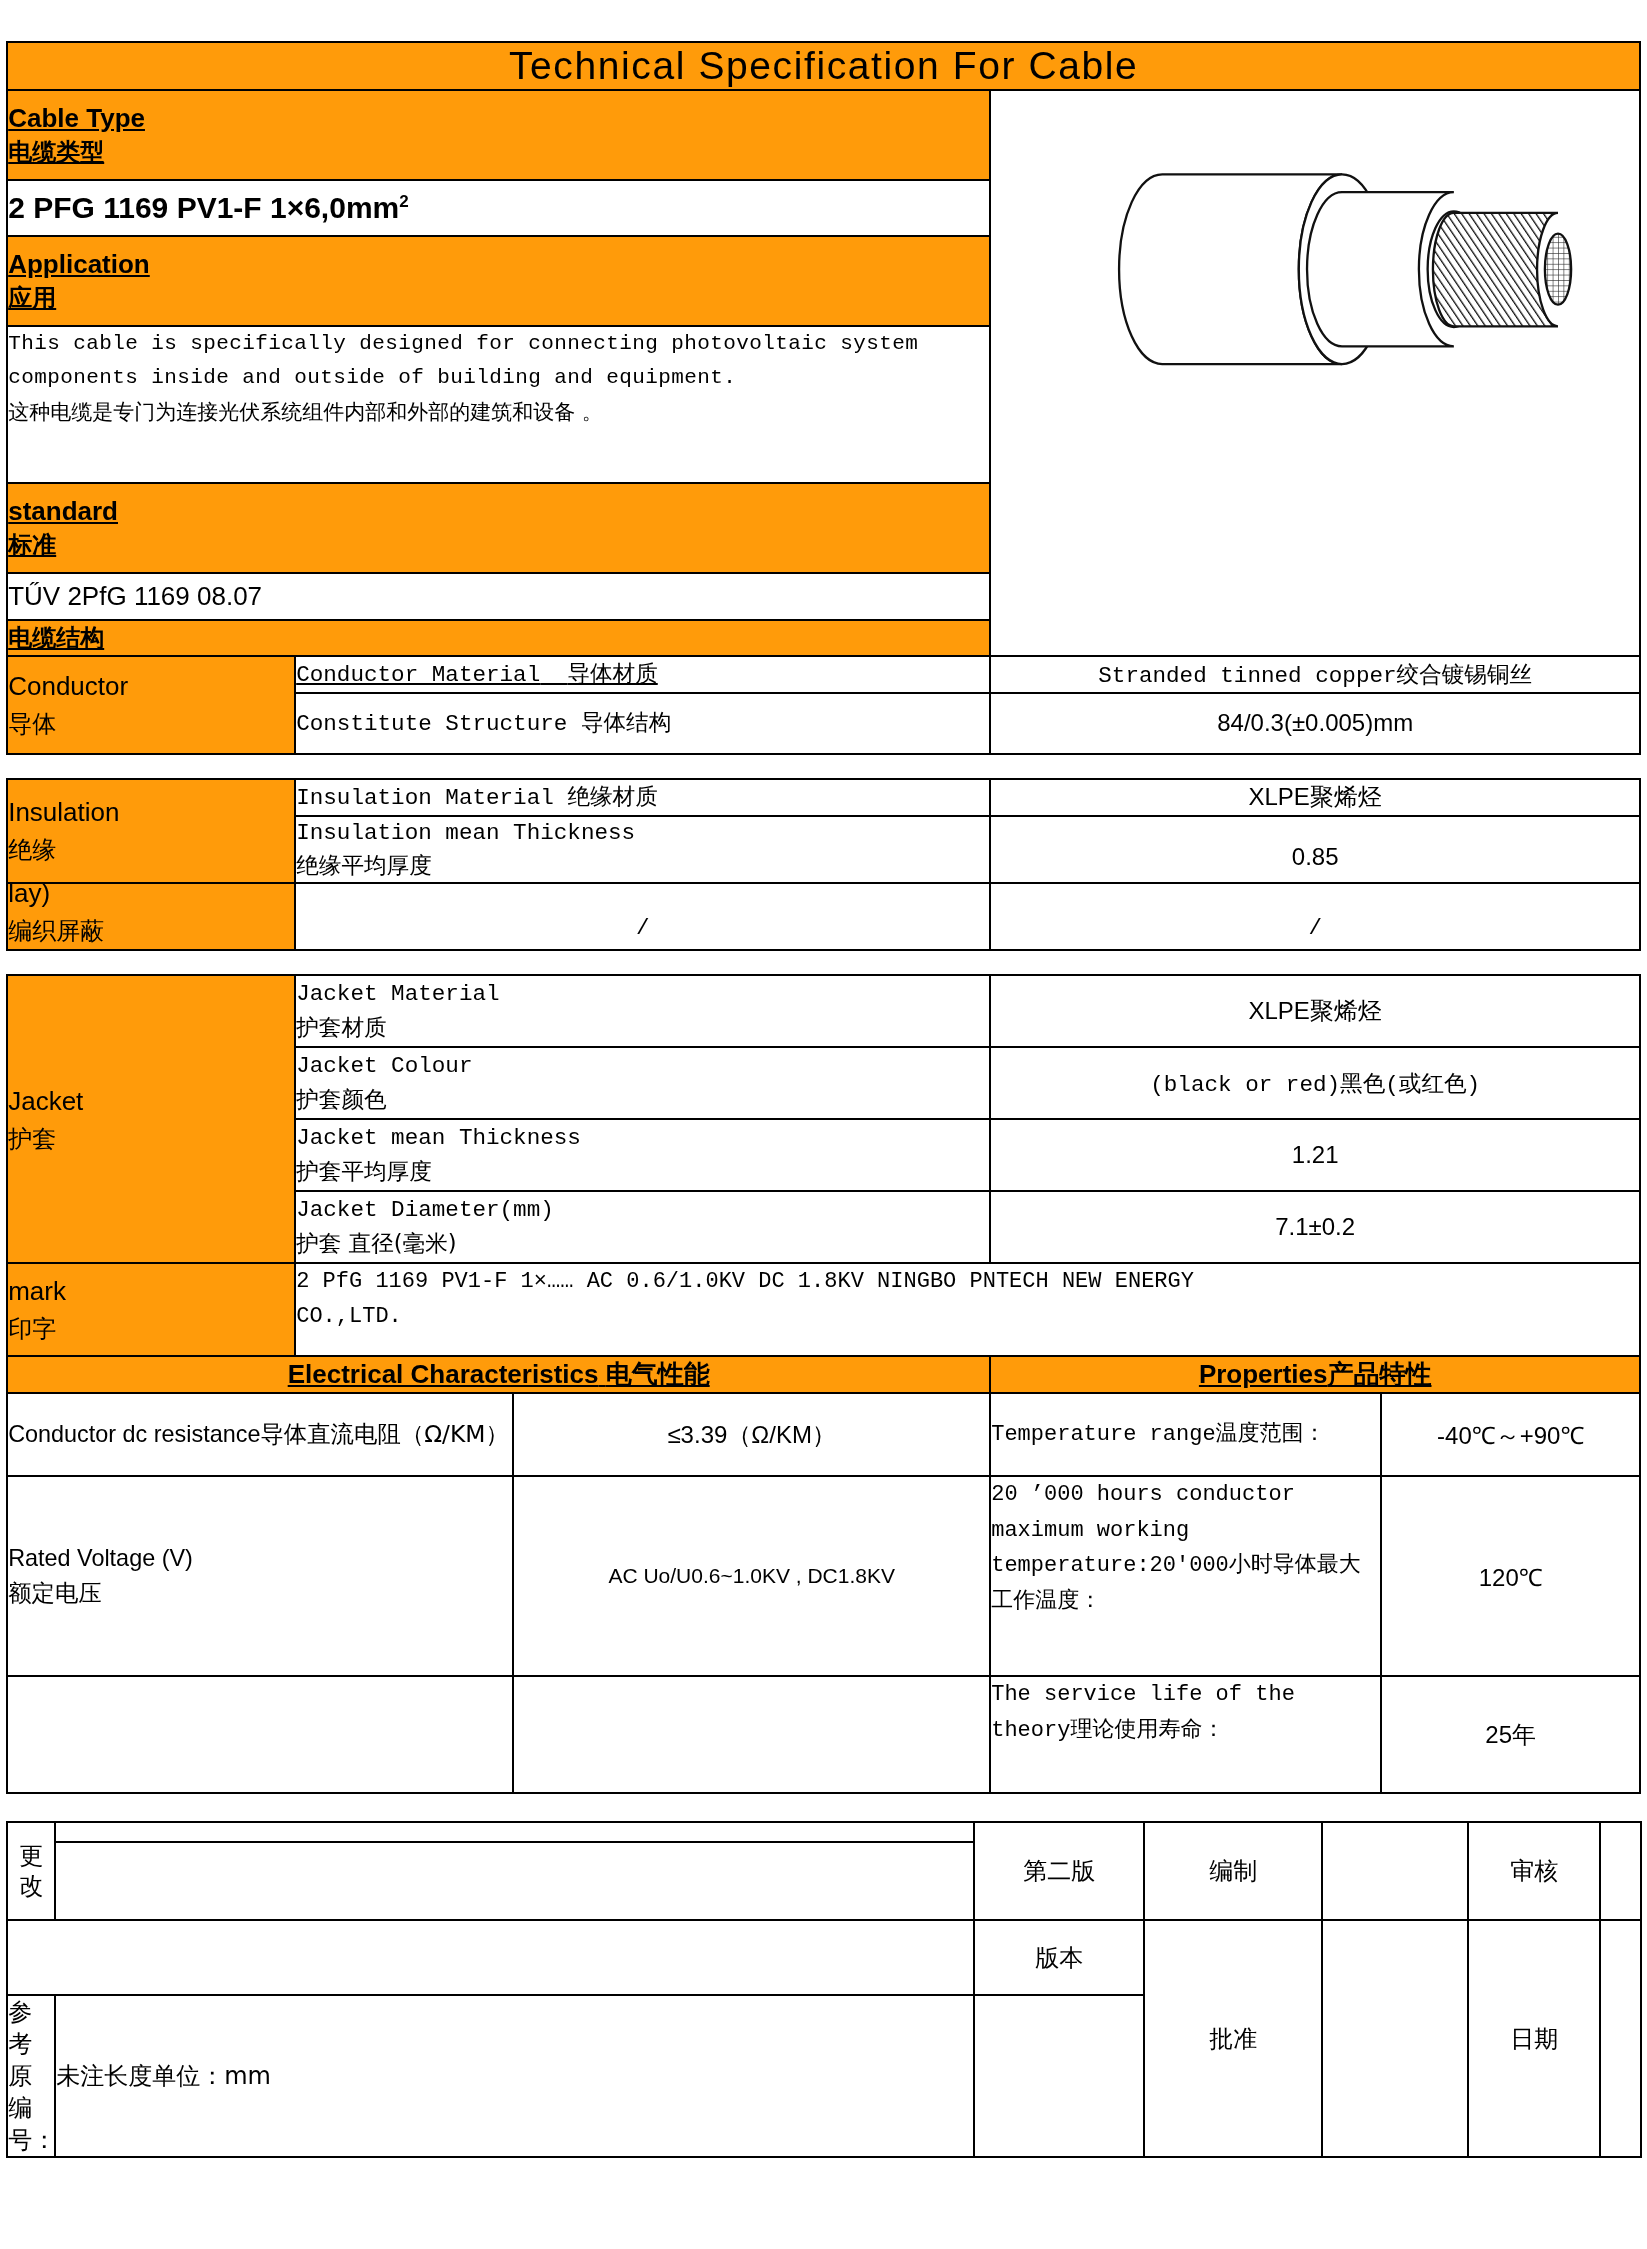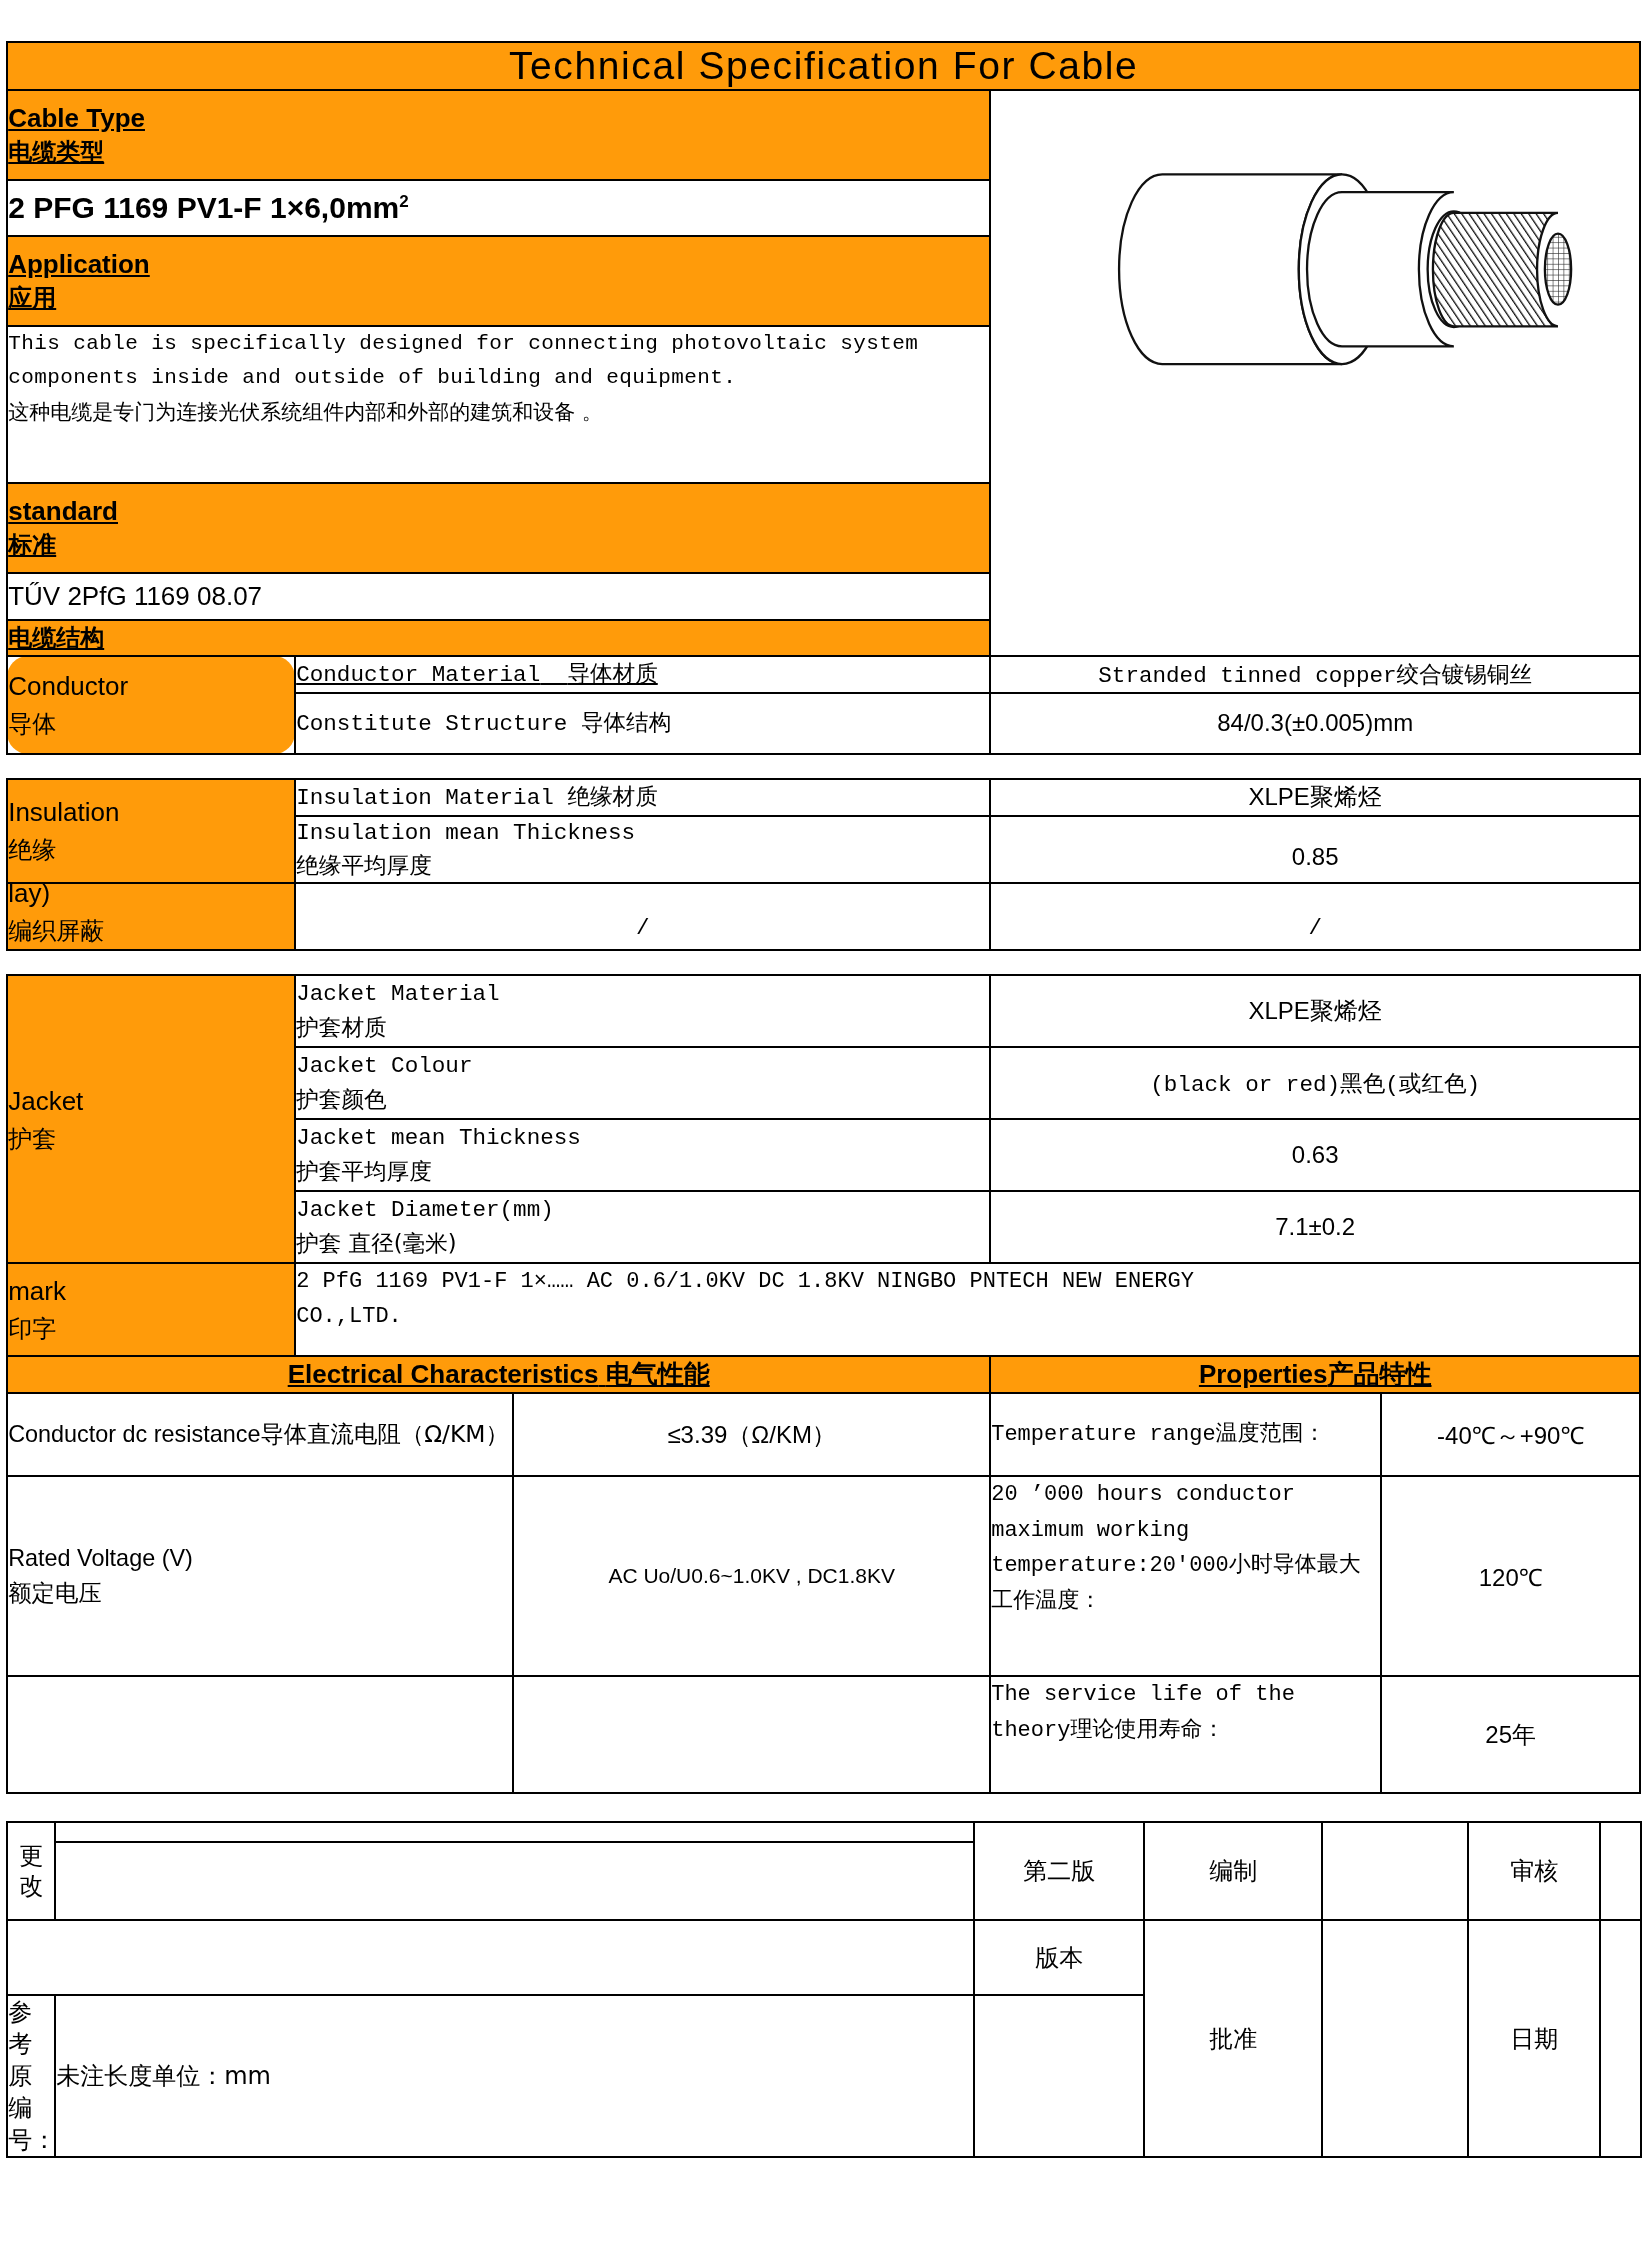--- a/index.html
+++ b/index.html
@@ -251,21 +251,21 @@
         <td class="stdval" colspan="4" style="height:44px;">TŰV 2PfG 1169 08.07</td>
       </tr>
 
       <tr>
         <td class="orange structhdr" colspan="4" style="height:31px;">
           <u>电缆结构</u>
         </td>
       </tr>
 
       <tr>
-        <td class="orange rowlabel" rowspan="2" style="height:61px;border-radius:21px;">
+        <td class="orange rowlabel" rowspan="2" style="height:61px;">
           <div>Conductor</div>
           <div class="cn">导体</div>
         </td>
         <td class="mono" colspan="3">
           <u><span>Conductor  Material</span>&nbsp;&nbsp;<span class="cn">导体材质</span></u>
         </td>
         <td class="valc monov" colspan="5">Stranded tinned copper绞合镀锡铜丝</td>
       </tr>
       <tr>
         <td class="mono" colspan="3" style="height:61px;">
@@ -327,21 +327,21 @@
           <div>Jacket Colour</div>
           <div class="cn">护套颜色</div>
         </td>
         <td class="valc monov" colspan="5">(black or red)黑色(或红色)</td>
       </tr>
       <tr>
         <td class="mono" colspan="3" style="height:72px;">
           <div>Jacket mean Thickness</div>
           <div class="cn">护套平均厚度</div>
         </td>
-        <td class="valc" colspan="5">0.63</td>
+        <td class="valc" colspan="5">1.21</td>
       </tr>
       <tr>
         <td class="mono" colspan="3" style="height:72px;">
           <div>Jacket Diameter(mm)</div>
           <div class="cn">护套 直径(毫米)</div>
         </td>
         <td class="valc" colspan="5">7.1±0.2</td>
       </tr>
 
       <tr>

